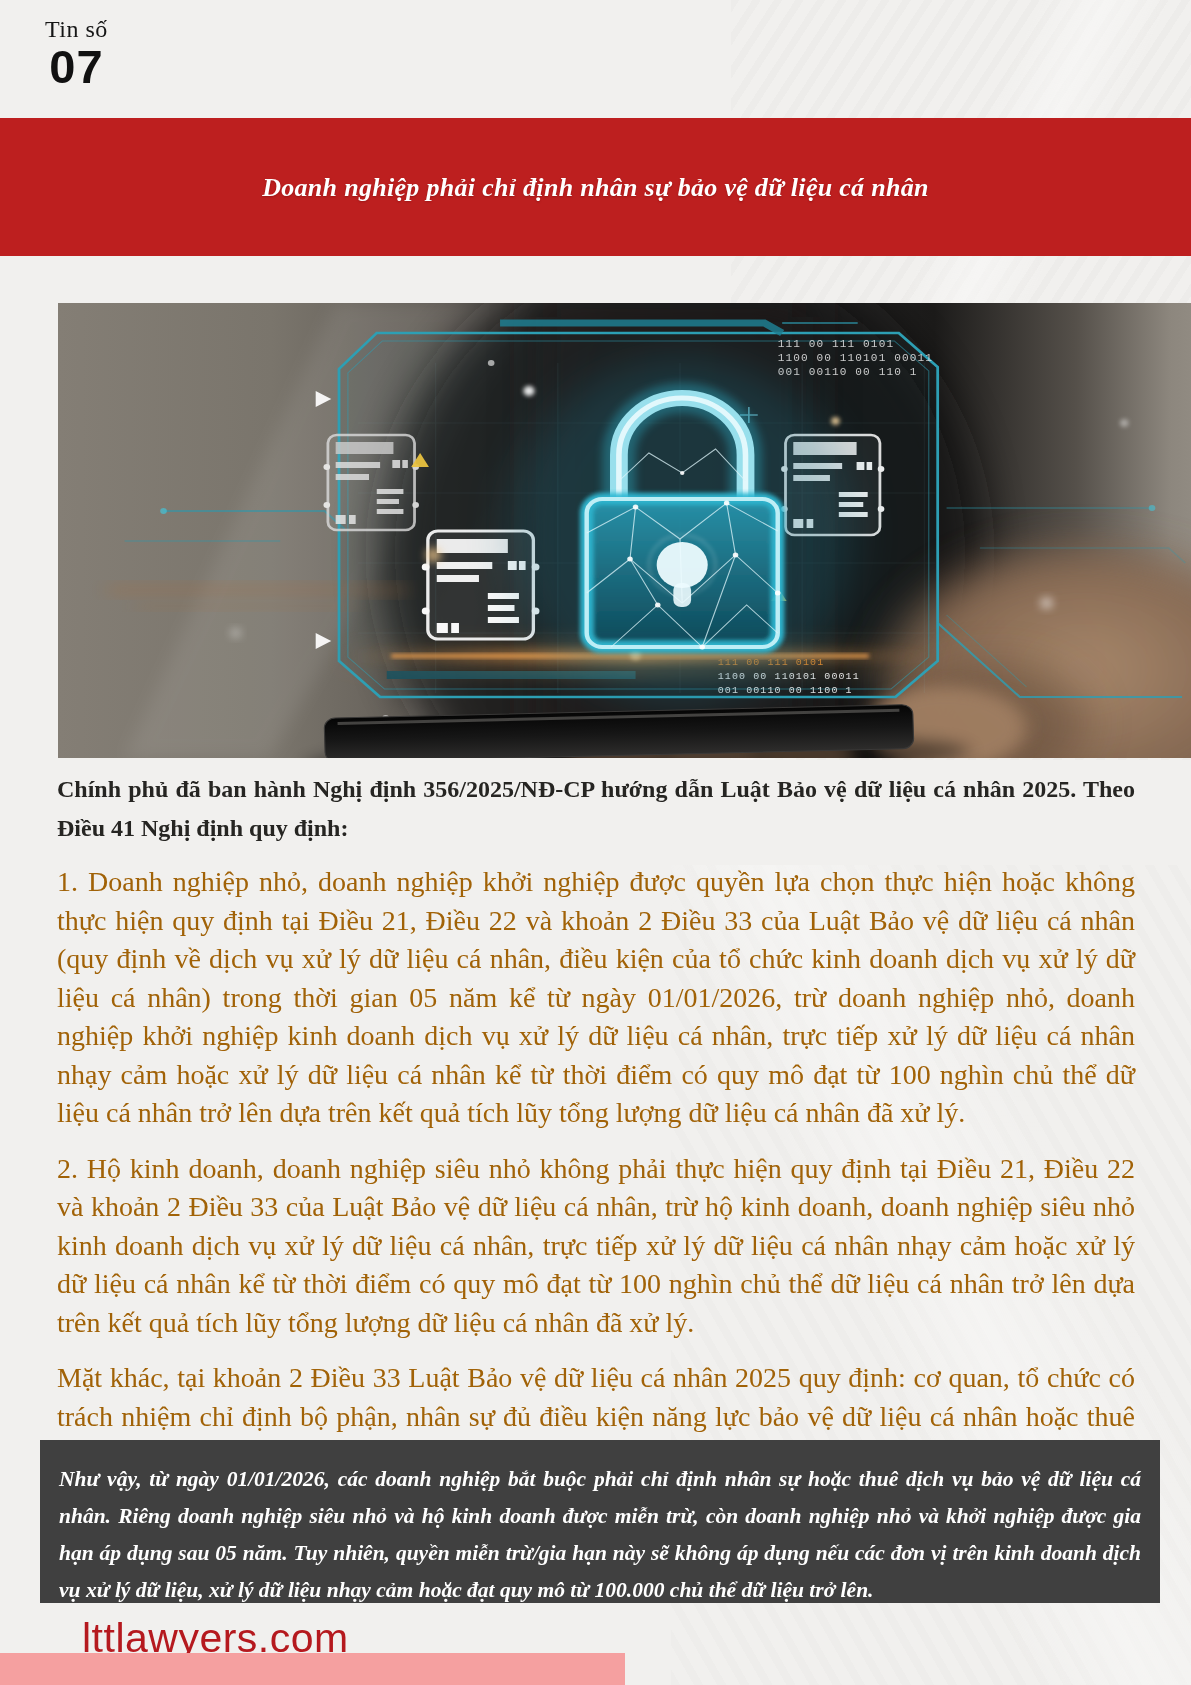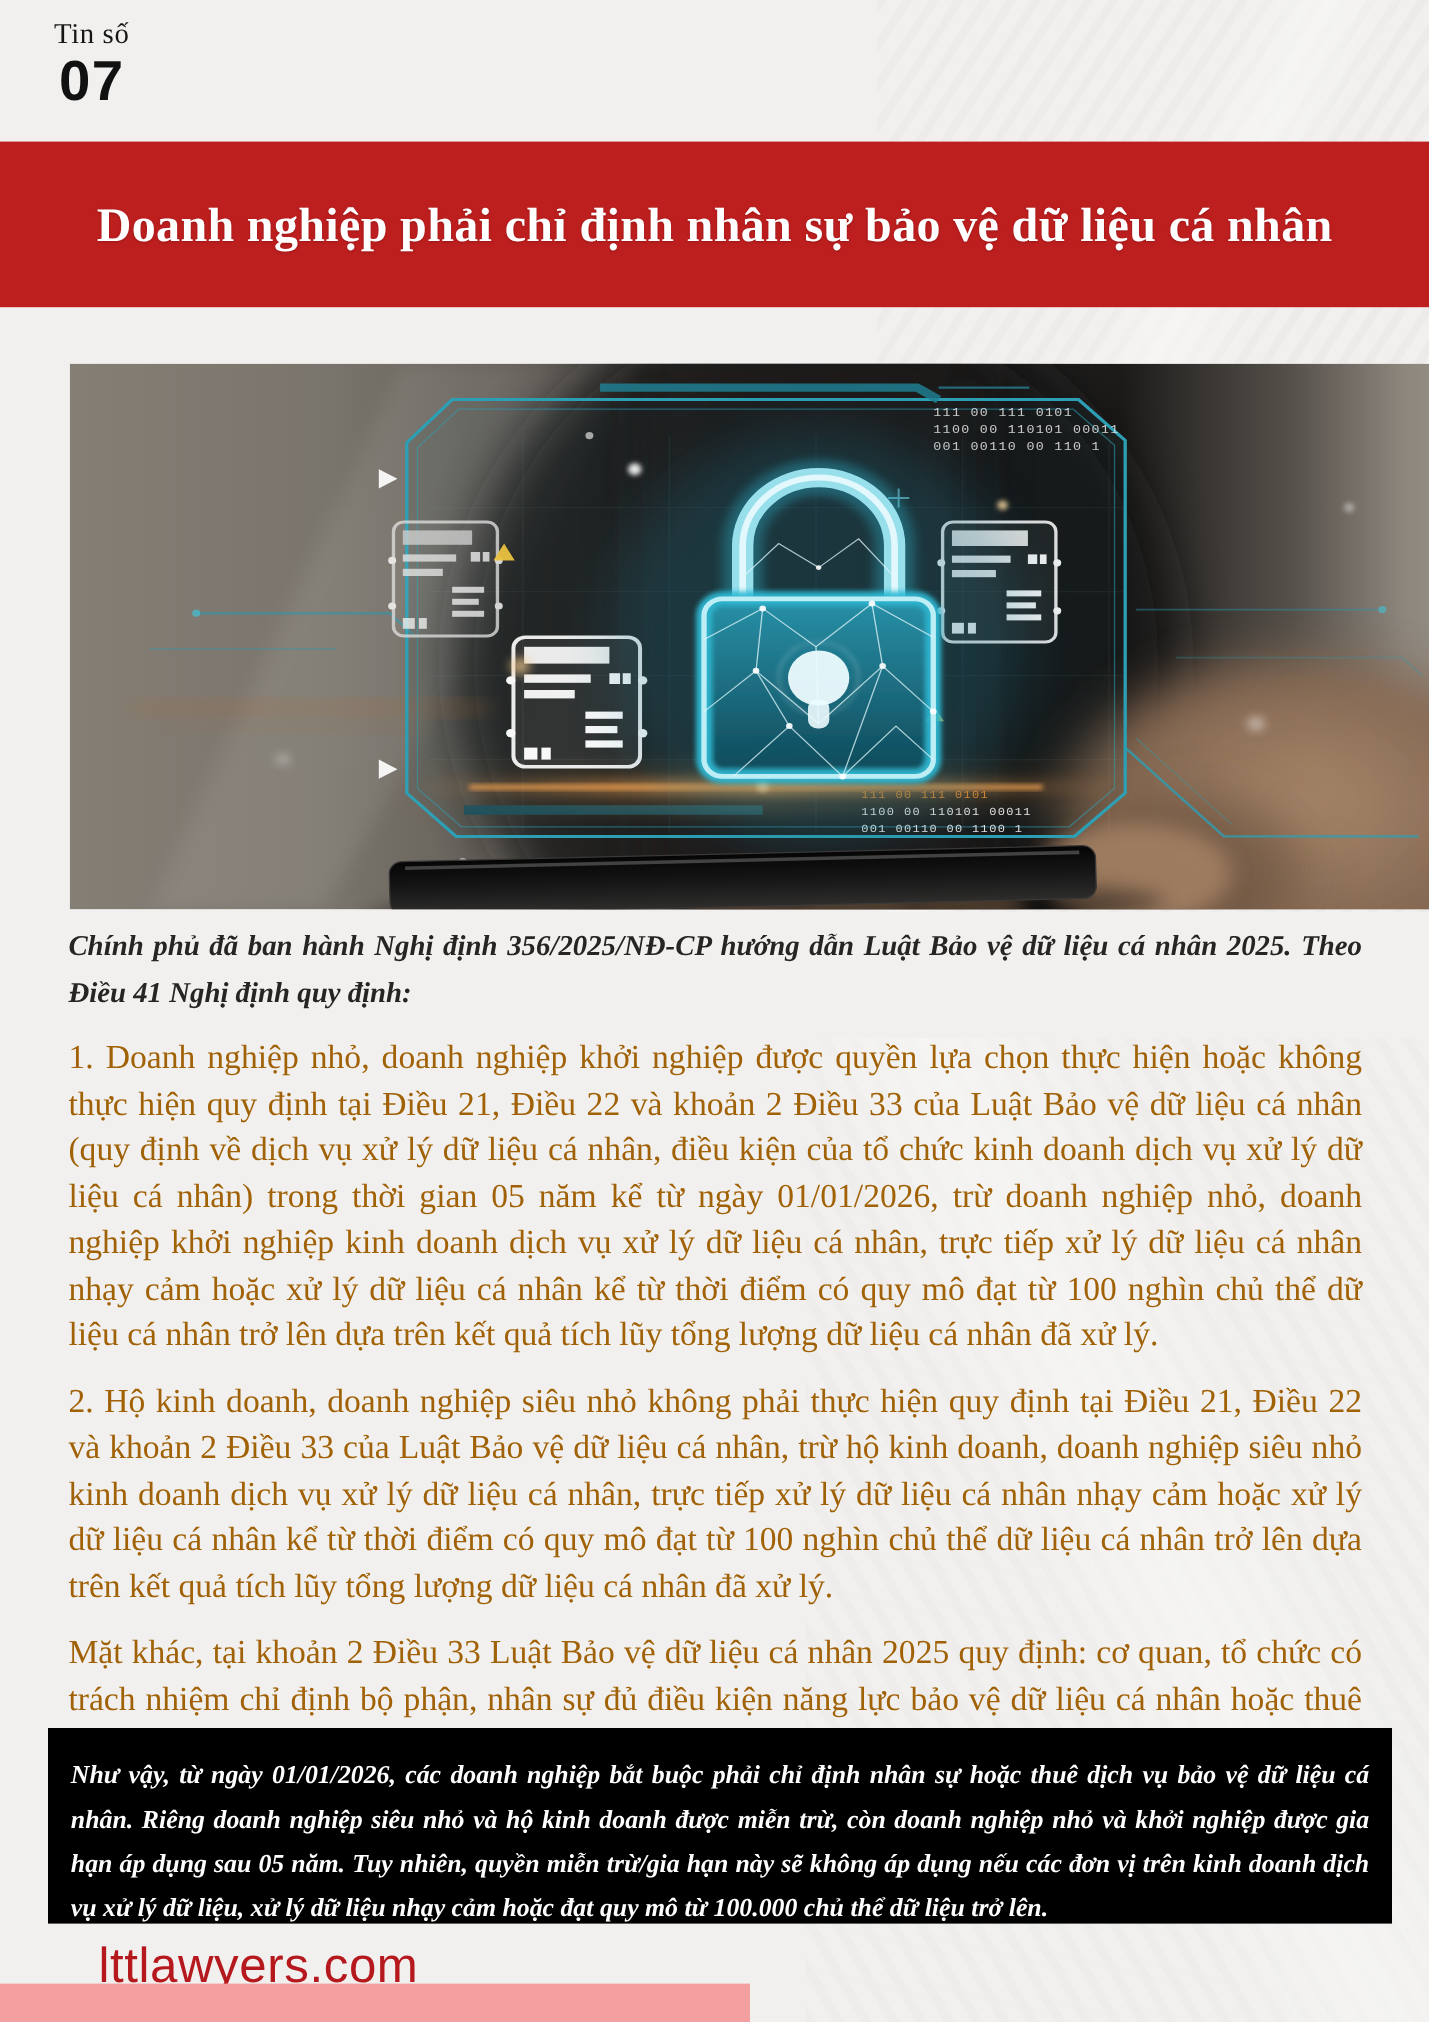--- a/index.html
+++ b/index.html
@@ -29,42 +29,42 @@
   .issue-number{
     font-family:"Liberation Sans","DejaVu Sans",sans-serif;
     font-weight:bold; font-size:47px; line-height:48px; letter-spacing:1px; color:#111;
   }
   
   .banner{
     position:absolute; left:0; top:118px; width:1191px; height:138px;
     background:#bd1f1f; color:#ffffff; text-align:center;
     display:flex; flex-direction:column; justify-content:center; gap:0;
   }
-  .banner-line{ font-weight:bold; font-size:40px; line-height:55px; letter-spacing:.3px;
-    text-shadow:0 1px 2px rgba(90,8,8,.35); }
+  .banner-line{ font-weight:bold; font-size:26px; line-height:55px; letter-spacing:.3px;
+    text-shadow:0 1px 2px rgba(90,8,8,.35);font-style:italic; }
   
   .hero{ position:absolute; left:58px; top:303px; width:1184px; height:455px; overflow:hidden; }
   .hero svg{ display:block; width:100%; height:100%; }
   .mono-bin{ font-family:"Liberation Mono","DejaVu Sans Mono",monospace; letter-spacing:1px; }
   
   .article{
     position:absolute; left:57px; top:770px; width:1078px; color:#1f1e1c;
   }
   .intro{
-    font-weight:bold; font-style:italic; font-size:24px; line-height:39px;
+    font-weight:bold; font-size:24px; line-height:39px;
     color:#262522; margin-bottom:15px; text-align:justify;
   }
   .body-par{
     font-size:28px; line-height:38.5px; text-align:justify; margin-bottom:17px;
     color:#a16207;
   }
   
   .highlight-box{
     position:absolute; left:40px; top:1440px; width:1120px; height:163px;
-    background:#000000; color:#ffffff; padding:21px 19px 0 19px;
+    background:#404040; color:#ffffff; padding:21px 19px 0 19px;
   }
   .highlight-box p{
     font-weight:bold; font-style:italic; font-size:21.5px; line-height:37px;
     text-align:justify;
   }
   
   .website{
     position:absolute; left:82px; top:1615px;
     font-family:"Liberation Sans","DejaVu Sans",sans-serif;
     font-size:41px; letter-spacing:.5px; color:#b5191e; text-decoration:none;

